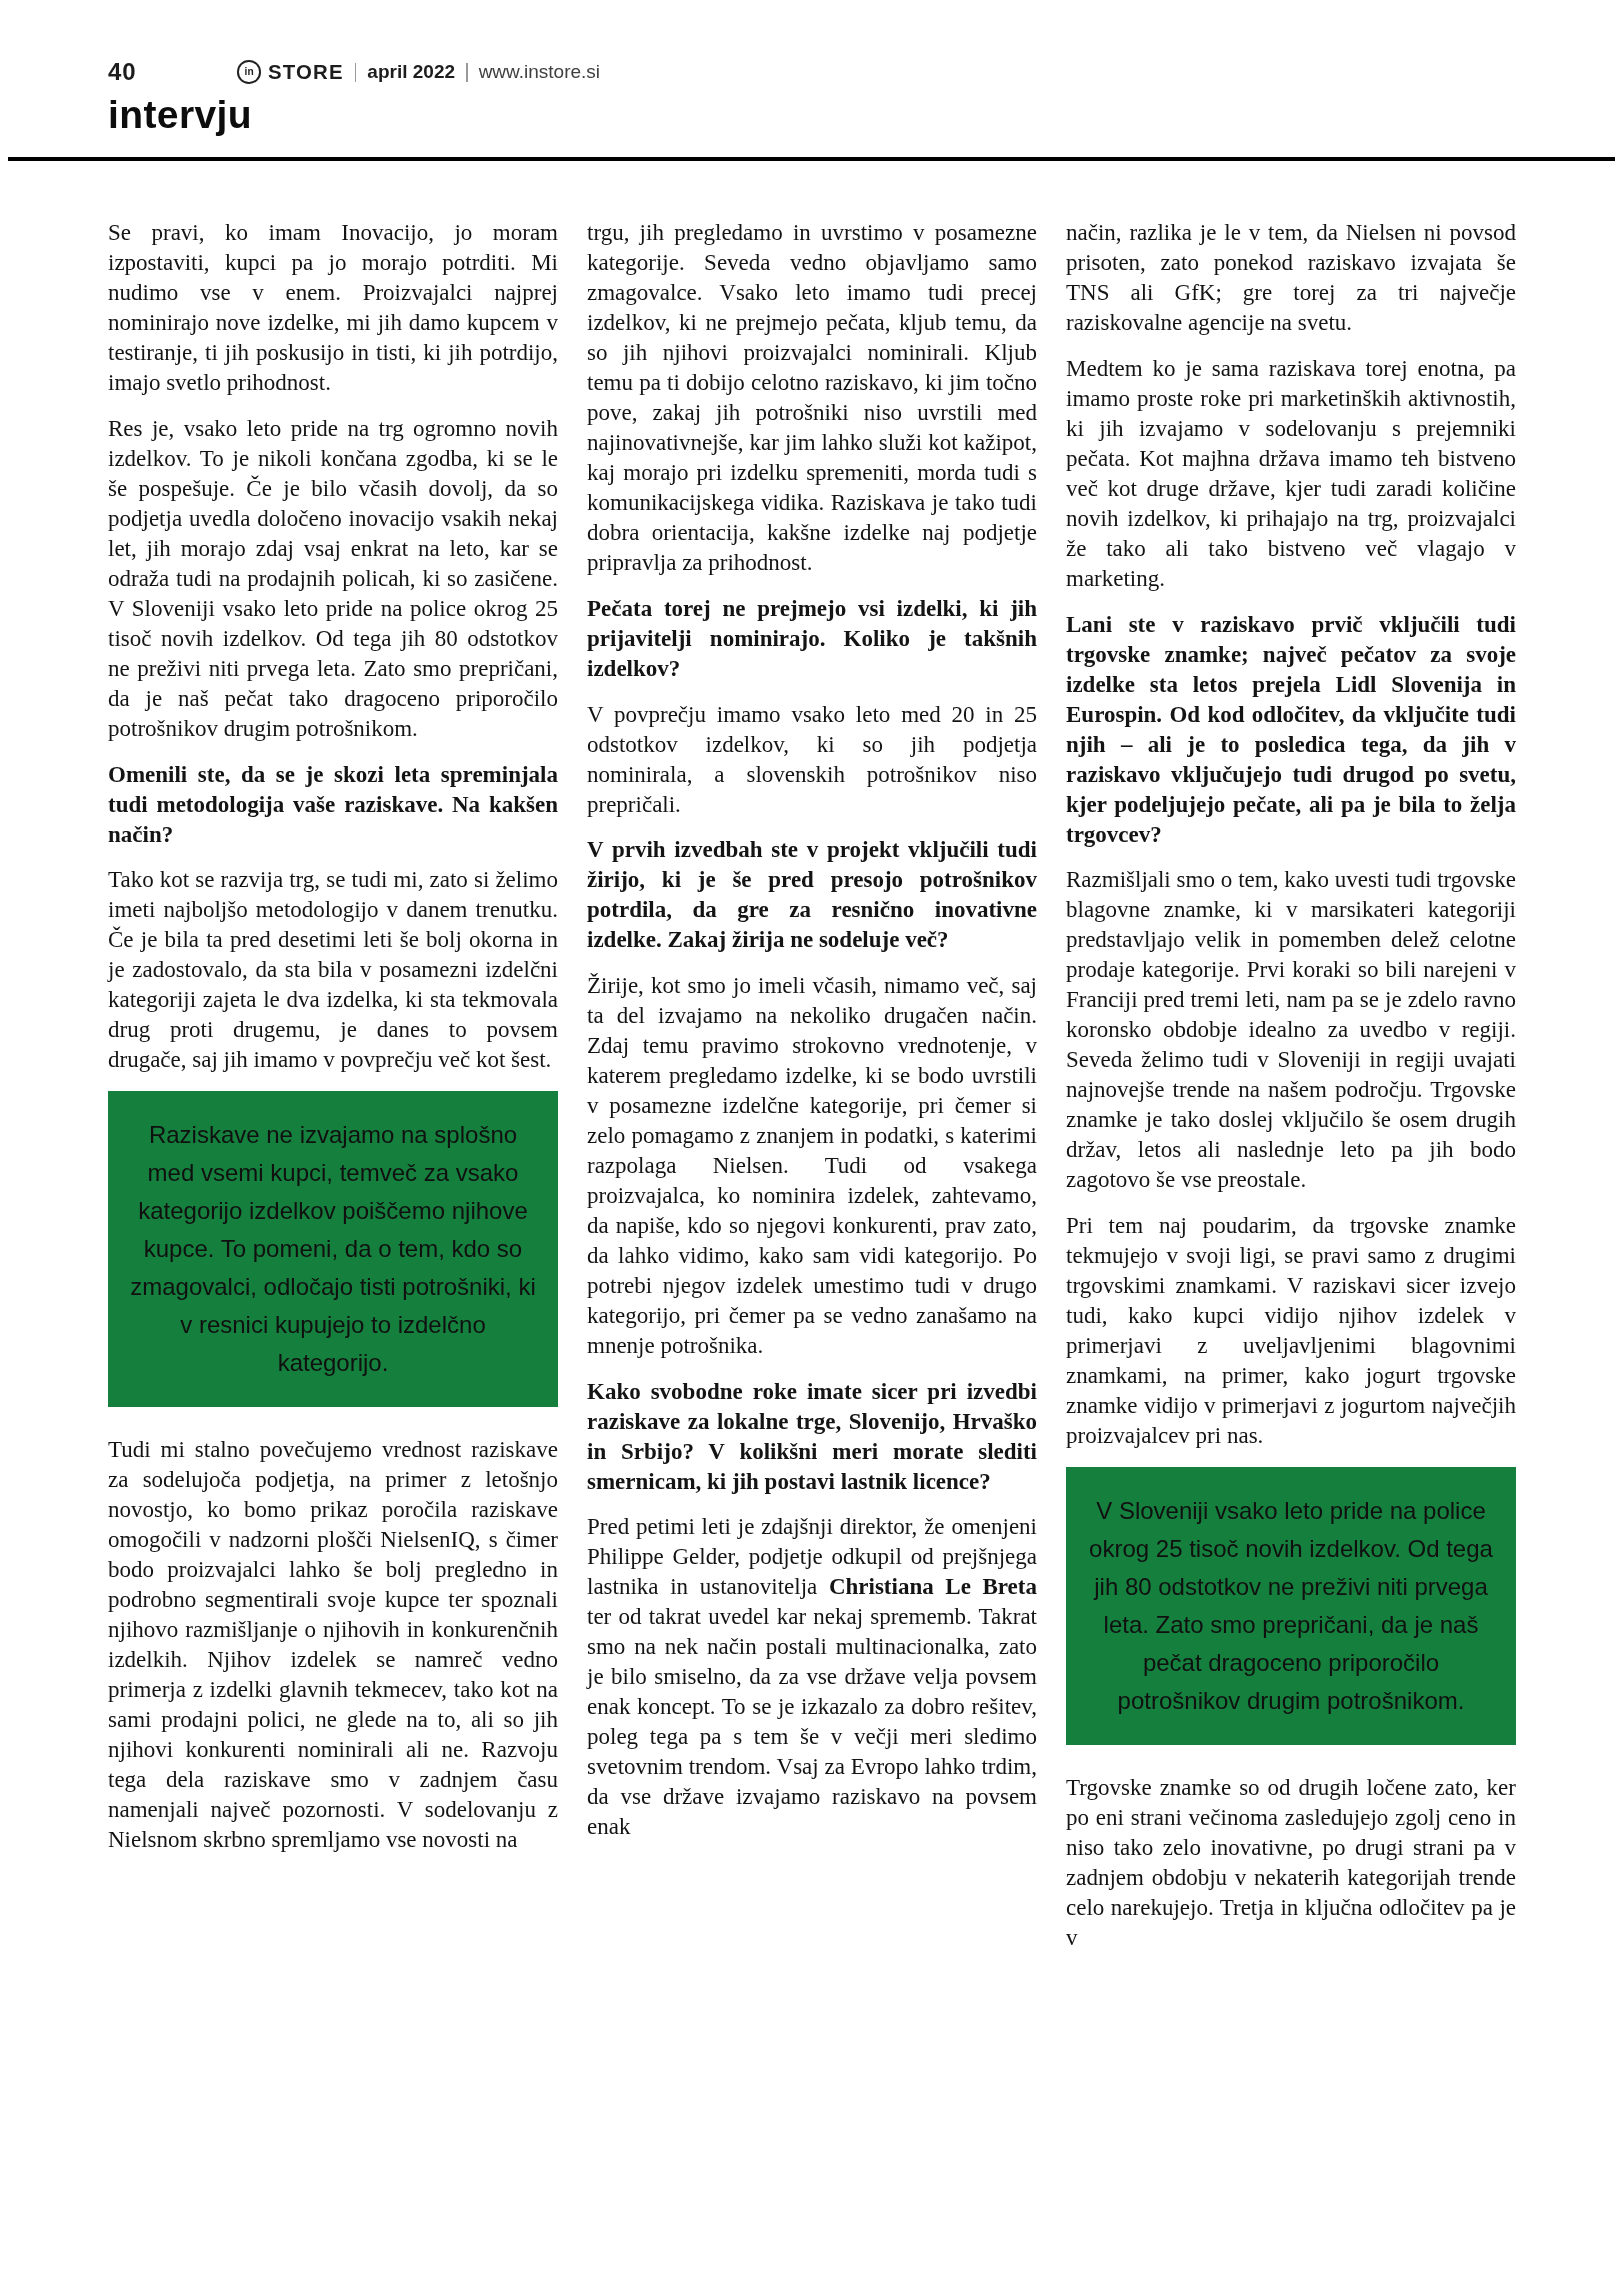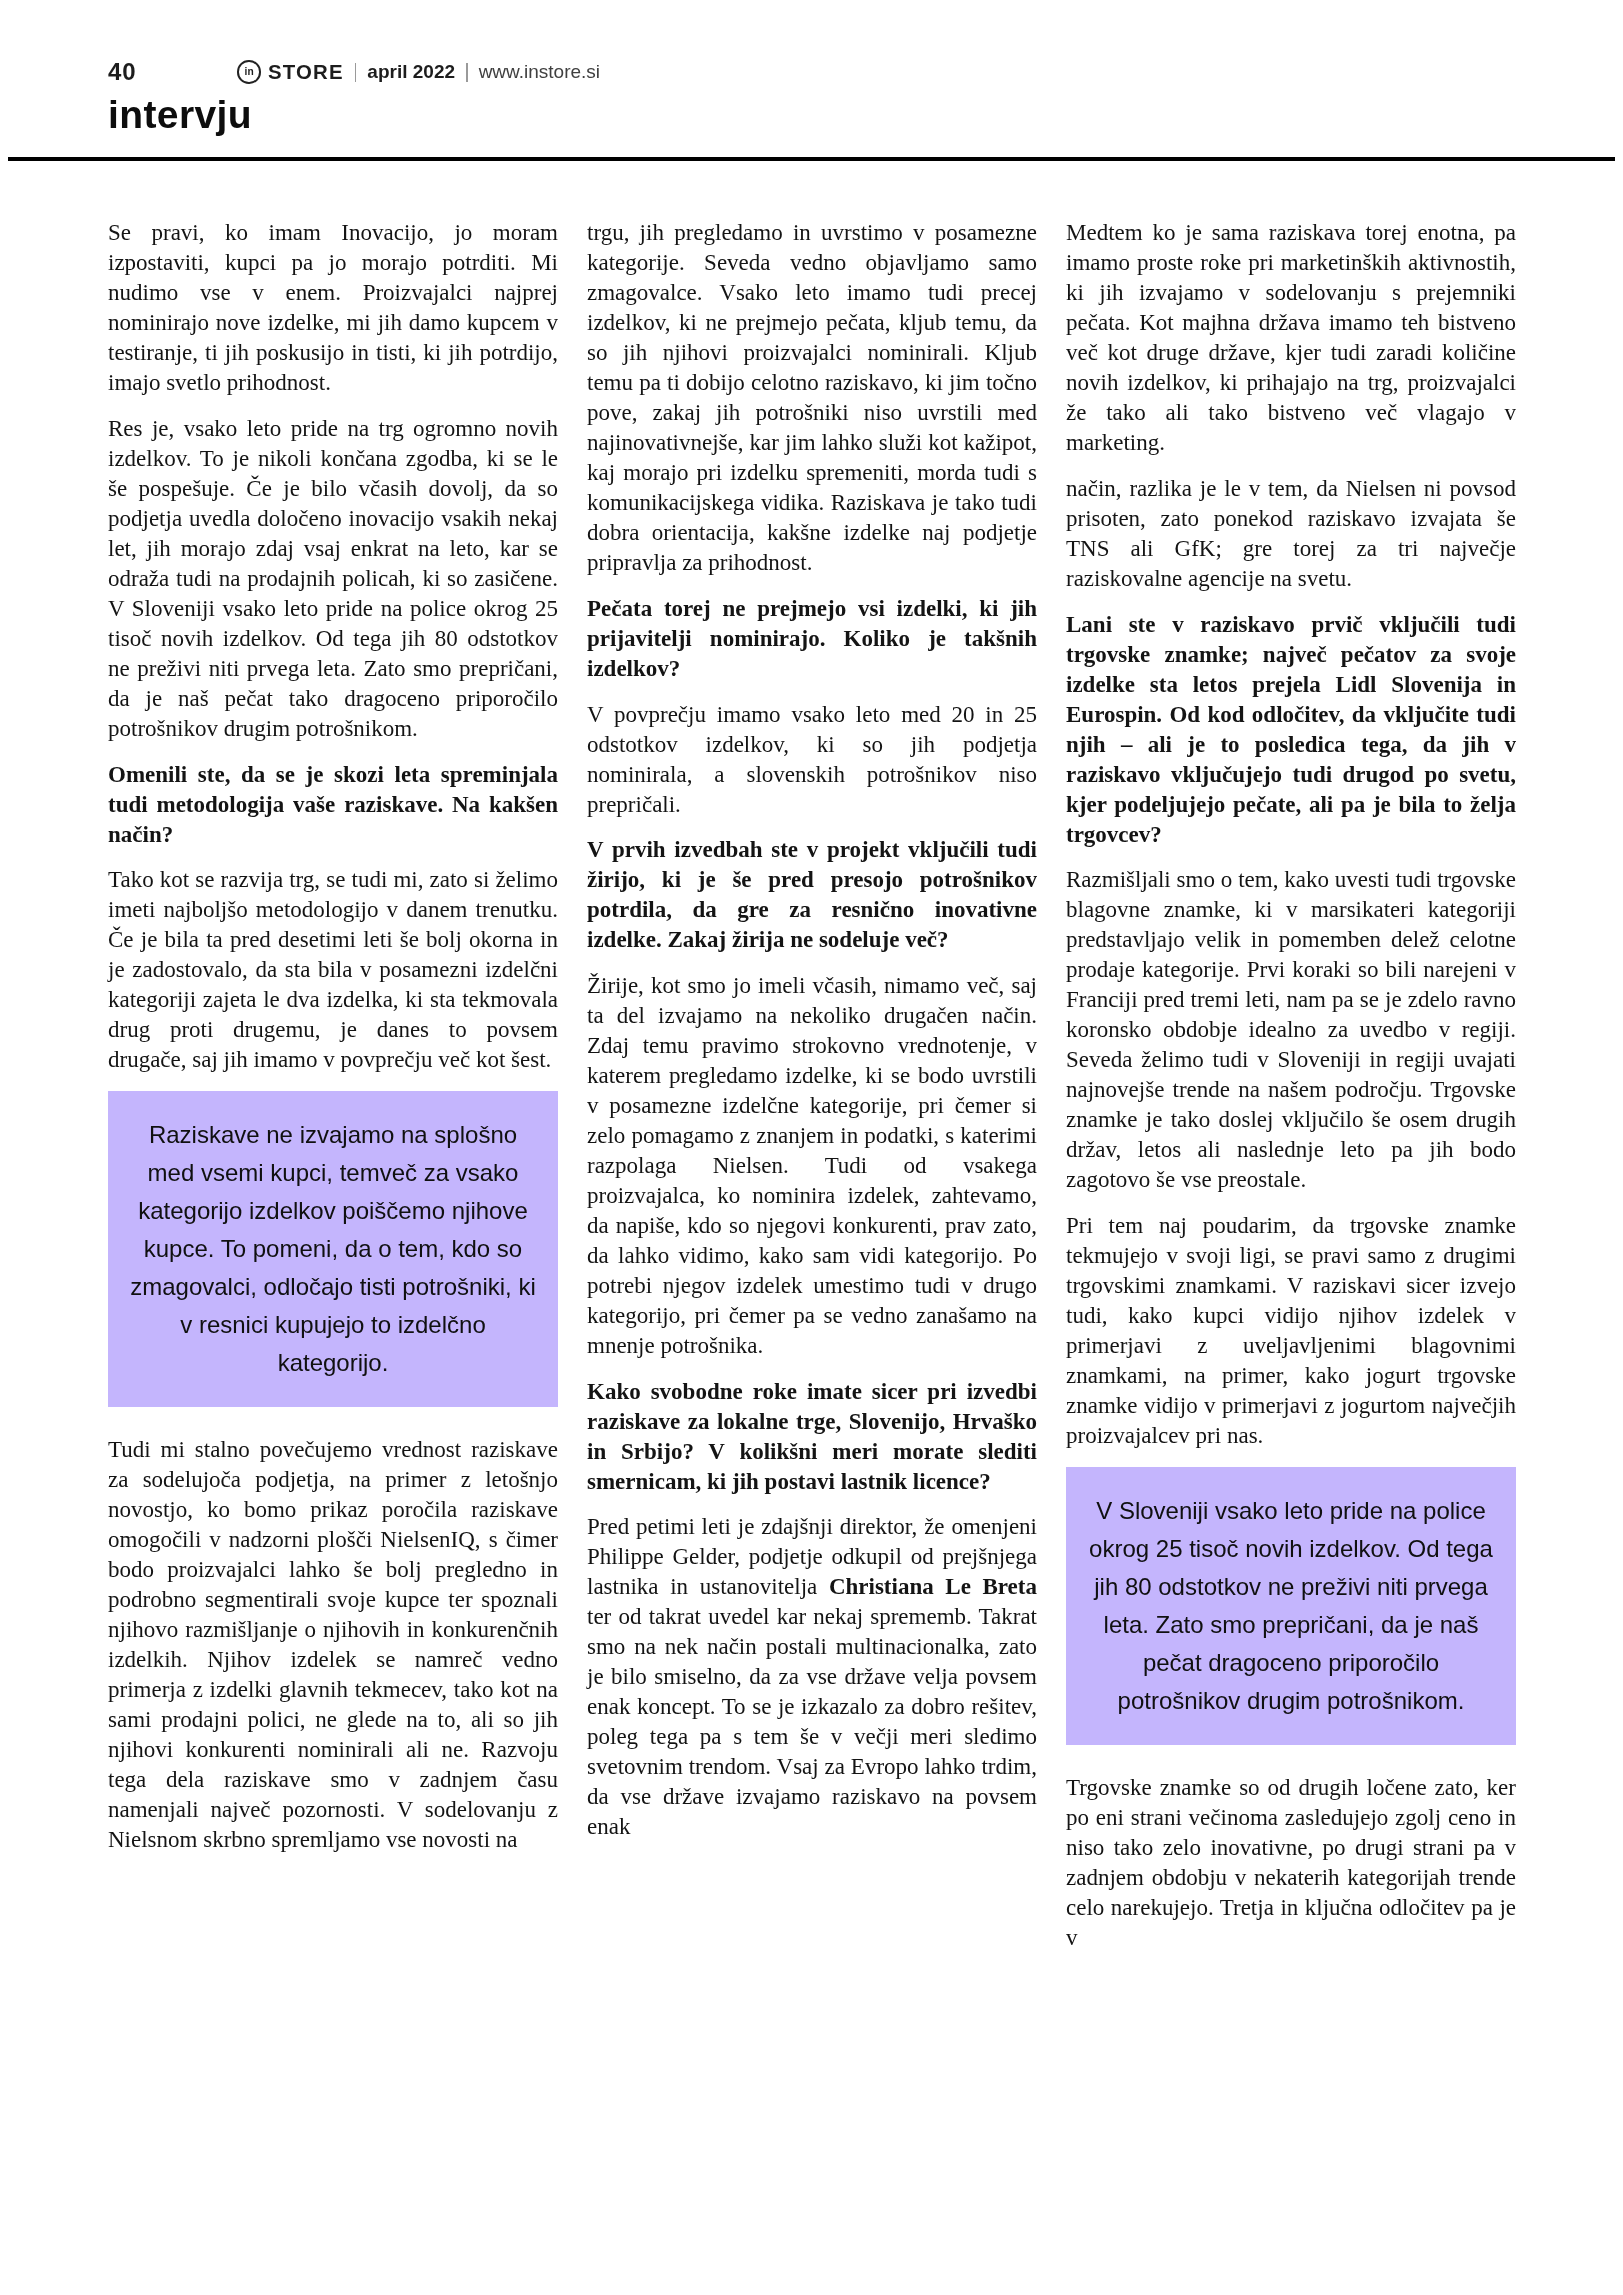--- a/index.html
+++ b/index.html
@@ -22,21 +22,21 @@
   .section-title { font-family:"Liberation Sans", sans-serif; font-weight:bold; font-size:39px; letter-spacing:0.4px; margin-top:7px; color:#0d0d0d; }
   .rule { height:3.9px; background:#000; margin:20.4px -100px 0 -100px; }
 
   
   .columns { display:flex; gap:29px; margin-top:57px; }
   .col { width:450px; flex:0 0 450px; text-align:justify; font-size:23px; line-height:30px; hyphens:auto; -webkit-hyphens:auto; }
   .col p { margin-bottom:15.7px; }
   .col p.question { font-weight:bold; }
   .bold-inline { font-weight:bold; }
 
-  .quote-box { background:#c4b5fd; font-family:"Liberation Sans", sans-serif; font-size:24px; line-height:38px; text-align:center; padding:25px 22px; margin:12.6px 0 28px 0; color:#101010; hyphens:none; }
+  .quote-box { background:#15803d; font-family:"Liberation Sans", sans-serif; font-size:24px; line-height:38px; text-align:center; padding:25px 22px; margin:12.6px 0 28px 0; color:#101010; hyphens:none; }
 </style>
 </head>
 <body>
 
 <div class="page">
 
   <header class="masthead">
     <span class="page-num">40</span>
     <span class="logo">
       <span class="logo-icon">in</span>
@@ -66,22 +66,22 @@
       <p>trgu, jih pregledamo in uvrstimo v posamezne kategorije. Seveda vedno objavljamo samo zmagovalce. Vsako leto imamo tudi precej izdelkov, ki ne prejmejo pečata, kljub temu, da so jih njihovi proizvajalci nominirali. Kljub temu pa ti dobijo celotno raziskavo, ki jim točno pove, zakaj jih potrošniki niso uvrstili med najinovativnejše, kar jim lahko služi kot kažipot, kaj morajo pri izdelku spremeniti, morda tudi s komunikacijskega vidika. Raziskava je tako tudi dobra orientacija, kakšne izdelke naj podjetje pripravlja za prihodnost.</p>
       <p class="question">Pečata torej ne prejmejo vsi izdelki, ki jih prijavitelji nominirajo. Koliko je takšnih izdelkov?</p>
       <p>V povprečju imamo vsako leto med 20 in 25 odstotkov izdelkov, ki so jih podjetja nominirala, a slovenskih potrošnikov niso prepričali.</p>
       <p class="question">V prvih izvedbah ste v projekt vključili tudi žirijo, ki je še pred presojo potrošnikov potrdila, da gre za resnično inovativne izdelke. Zakaj žirija ne sodeluje več?</p>
       <p>Žirije, kot smo jo imeli včasih, nimamo več, saj ta del izvajamo na nekoliko drugačen način. Zdaj temu pravimo strokovno vrednotenje, v katerem pregledamo izdelke, ki se bodo uvrstili v posamezne izdelčne kategorije, pri čemer si zelo pomagamo z znanjem in podatki, s katerimi razpolaga Nielsen. Tudi od vsakega proizvajalca, ko nominira izdelek, zahtevamo, da napiše, kdo so njegovi konkurenti, prav zato, da lahko vidimo, kako sam vidi kategorijo. Po potrebi njegov izdelek umestimo tudi v drugo kategorijo, pri čemer pa se vedno zanašamo na mnenje potrošnika.</p>
       <p class="question">Kako svobodne roke imate sicer pri izvedbi raziskave za lokalne trge, Slovenijo, Hrvaško in Srbijo? V kolikšni meri morate slediti smernicam, ki jih postavi lastnik licence?</p>
       <p><span>Pred petimi leti je zdajšnji direktor, že omenjeni Philippe Gelder, podjetje odkupil od prejšnjega lastnika in ustanovitelja </span><span class="bold-inline">Christiana Le Breta</span><span> ter od takrat uvedel kar nekaj sprememb. Takrat smo na nek način postali multinacionalka, zato je bilo smiselno, da za vse države velja povsem enak koncept. To se je izkazalo za dobro rešitev, poleg tega pa s tem še v večji meri sledimo svetovnim trendom. Vsaj za Evropo lahko trdim, da vse države izvajamo raziskavo na povsem enak</span></p>
     </div>
 
     <div class="col">
+      <p>način, razlika je le v tem, da Nielsen ni povsod prisoten, zato ponekod raziskavo izvajata še TNS ali GfK; gre torej za tri največje raziskovalne agencije na svetu.</p>
       <p>Medtem ko je sama raziskava torej enotna, pa imamo proste roke pri marketinških aktivnostih, ki jih izvajamo v sodelovanju s prejemniki pečata. Kot majhna država imamo teh bistveno več kot druge države, kjer tudi zaradi količine novih izdelkov, ki prihajajo na trg, proizvajalci že tako ali tako bistveno več vlagajo v marketing.</p>
-      <p>način, razlika je le v tem, da Nielsen ni povsod prisoten, zato ponekod raziskavo izvajata še TNS ali GfK; gre torej za tri največje raziskovalne agencije na svetu.</p>
       <p class="question">Lani ste v raziskavo prvič vključili tudi trgovske znamke; največ pečatov za svoje izdelke sta letos prejela Lidl Slovenija in Eurospin. Od kod odločitev, da vključite tudi njih – ali je to posledica tega, da jih v raziskavo vključujejo tudi drugod po svetu, kjer podeljujejo pečate, ali pa je bila to želja trgovcev?</p>
       <p>Razmišljali smo o tem, kako uvesti tudi trgovske blagovne znamke, ki v marsikateri kategoriji predstavljajo velik in pomemben delež celotne prodaje kategorije. Prvi koraki so bili narejeni v Franciji pred tremi leti, nam pa se je zdelo ravno koronsko obdobje idealno za uvedbo v regiji. Seveda želimo tudi v Sloveniji in regiji uvajati najnovejše trende na našem področju. Trgovske znamke je tako doslej vključilo še osem drugih držav, letos ali naslednje leto pa jih bodo zagotovo še vse preostale.</p>
       <p>Pri tem naj poudarim, da trgovske znamke tekmujejo v svoji ligi, se pravi samo z drugimi trgovskimi znamkami. V raziskavi sicer izvejo tudi, kako kupci vidijo njihov izdelek v primerjavi z uveljavljenimi blagovnimi znamkami, na primer, kako jogurt trgovske znamke vidijo v primerjavi z jogurtom največjih proizvajalcev pri nas.</p>
       <div class="quote-box">V Sloveniji vsako leto pride na police okrog 25 tisoč novih izdelkov. Od tega jih 80 odstotkov ne preživi niti prvega leta. Zato smo prepričani, da je naš pečat dragoceno priporočilo potrošnikov drugim potrošnikom.</div>
       <p>Trgovske znamke so od drugih ločene zato, ker po eni strani večinoma zasledujejo zgolj ceno in niso tako zelo inovativne, po drugi strani pa v zadnjem obdobju v nekaterih kategorijah trende celo narekujejo. Tretja in ključna odločitev pa je v</p>
     </div>
 
   </main>
 
 </div>

